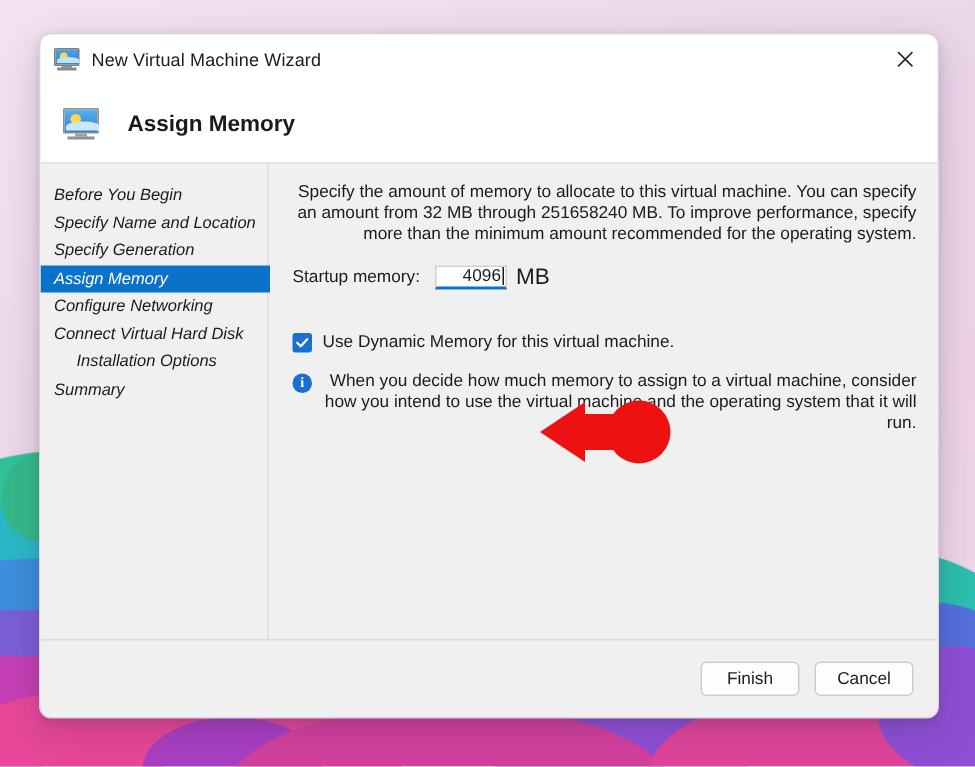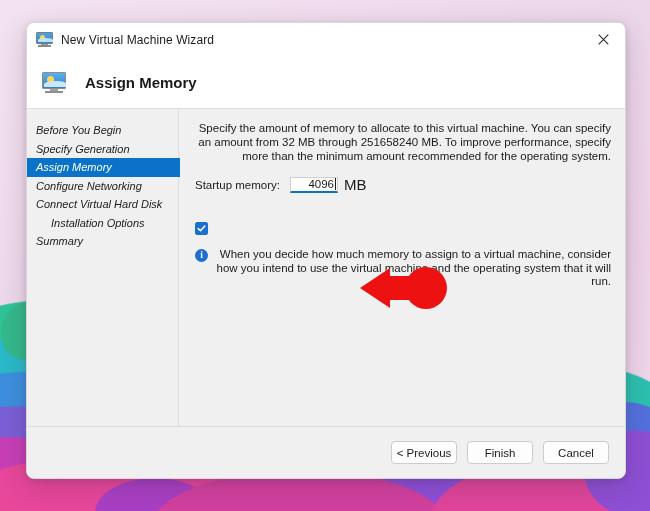--- a/index.html
+++ b/index.html
@@ -354,20 +354,21 @@
         <span class="hmon-stand"></span>
         <span class="hmon-base"></span>
       </span>
       <span id="page-title">Assign Memory</span>
     </div>
 
     <div id="wizard-body">
 
       <div id="sidebar">
         <div class="nav-item">Before You Begin</div>
+        <div class="nav-item">Specify Name and Location</div>
         <div class="nav-item">Specify Generation</div>
         <div class="nav-item selected">Assign Memory</div>
         <div class="nav-item">Configure Networking</div>
         <div class="nav-item">Connect Virtual Hard Disk</div>
         <div class="nav-item indent">Installation Options</div>
         <div class="nav-item">Summary</div>
       </div>
 
       <div id="content">
         <p id="desc">Specify the amount of memory to allocate to this virtual machine. You can specify an amount from 32 MB through 251658240 MB. To improve performance, specify more than the minimum amount recommended for the operating system.</p>
@@ -380,35 +381,35 @@
           </span>
           <span id="mem-unit">MB</span>
         </div>
 
         <div id="dyn-row">
           <span class="checkbox">
             <svg width="9" height="9" viewBox="0 0 9 9">
               <path d="M1.2,4.6 L3.5,6.8 L7.8,2.1" stroke="#ffffff" stroke-width="1.5" fill="none" stroke-linecap="round" stroke-linejoin="round"></path>
             </svg>
           </span>
+          <span id="dyn-label">Use Dynamic Memory for this virtual machine.</span>
         </div>
 
         <div id="note-row">
           <span class="info-icon">i</span>
           <span id="note-text">When you decide how much memory to assign to a virtual machine, consider how you intend to use the virtual machine and the operating system that it will run.</span>
         </div>
       </div>
 
       <svg id="red-arrow" viewBox="0 0 90 44">
         <circle cx="68" cy="22" r="21" fill="#ee1111"></circle>
         <path d="M2,22 L32,2 L32,42 Z" fill="#ee1111"></path>
         <rect x="28" y="10" width="44" height="24" fill="#ee1111"></rect>
       </svg>
     </div>
 
     <div id="footer">
-      <div class="btn">&lt; Previous</div>
       <div class="btn">Finish</div>
       <div class="btn">Cancel</div>
     </div>
 
   </div>
 </div>
 
 </body></html>

